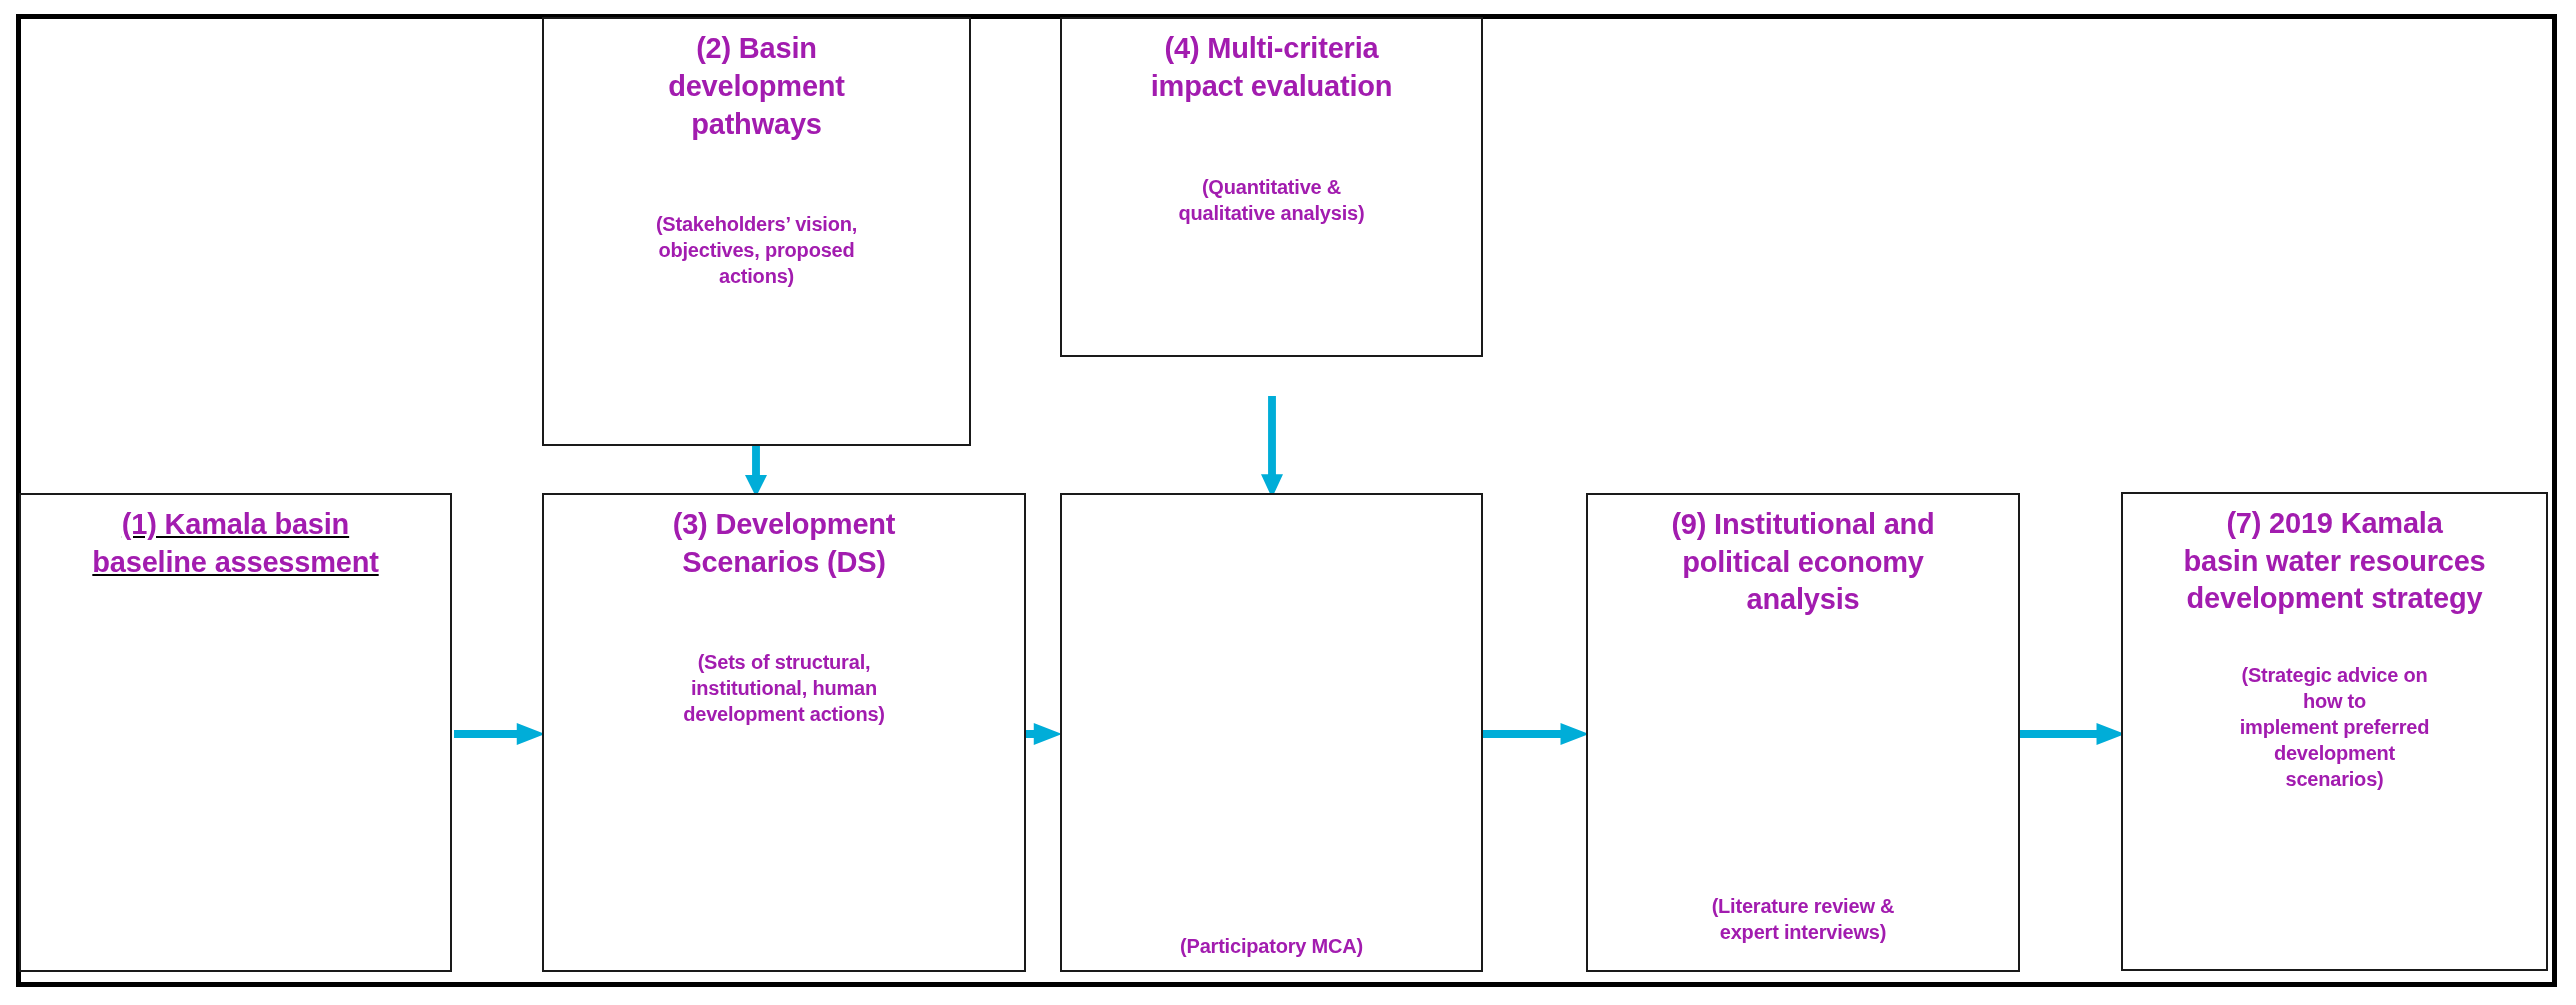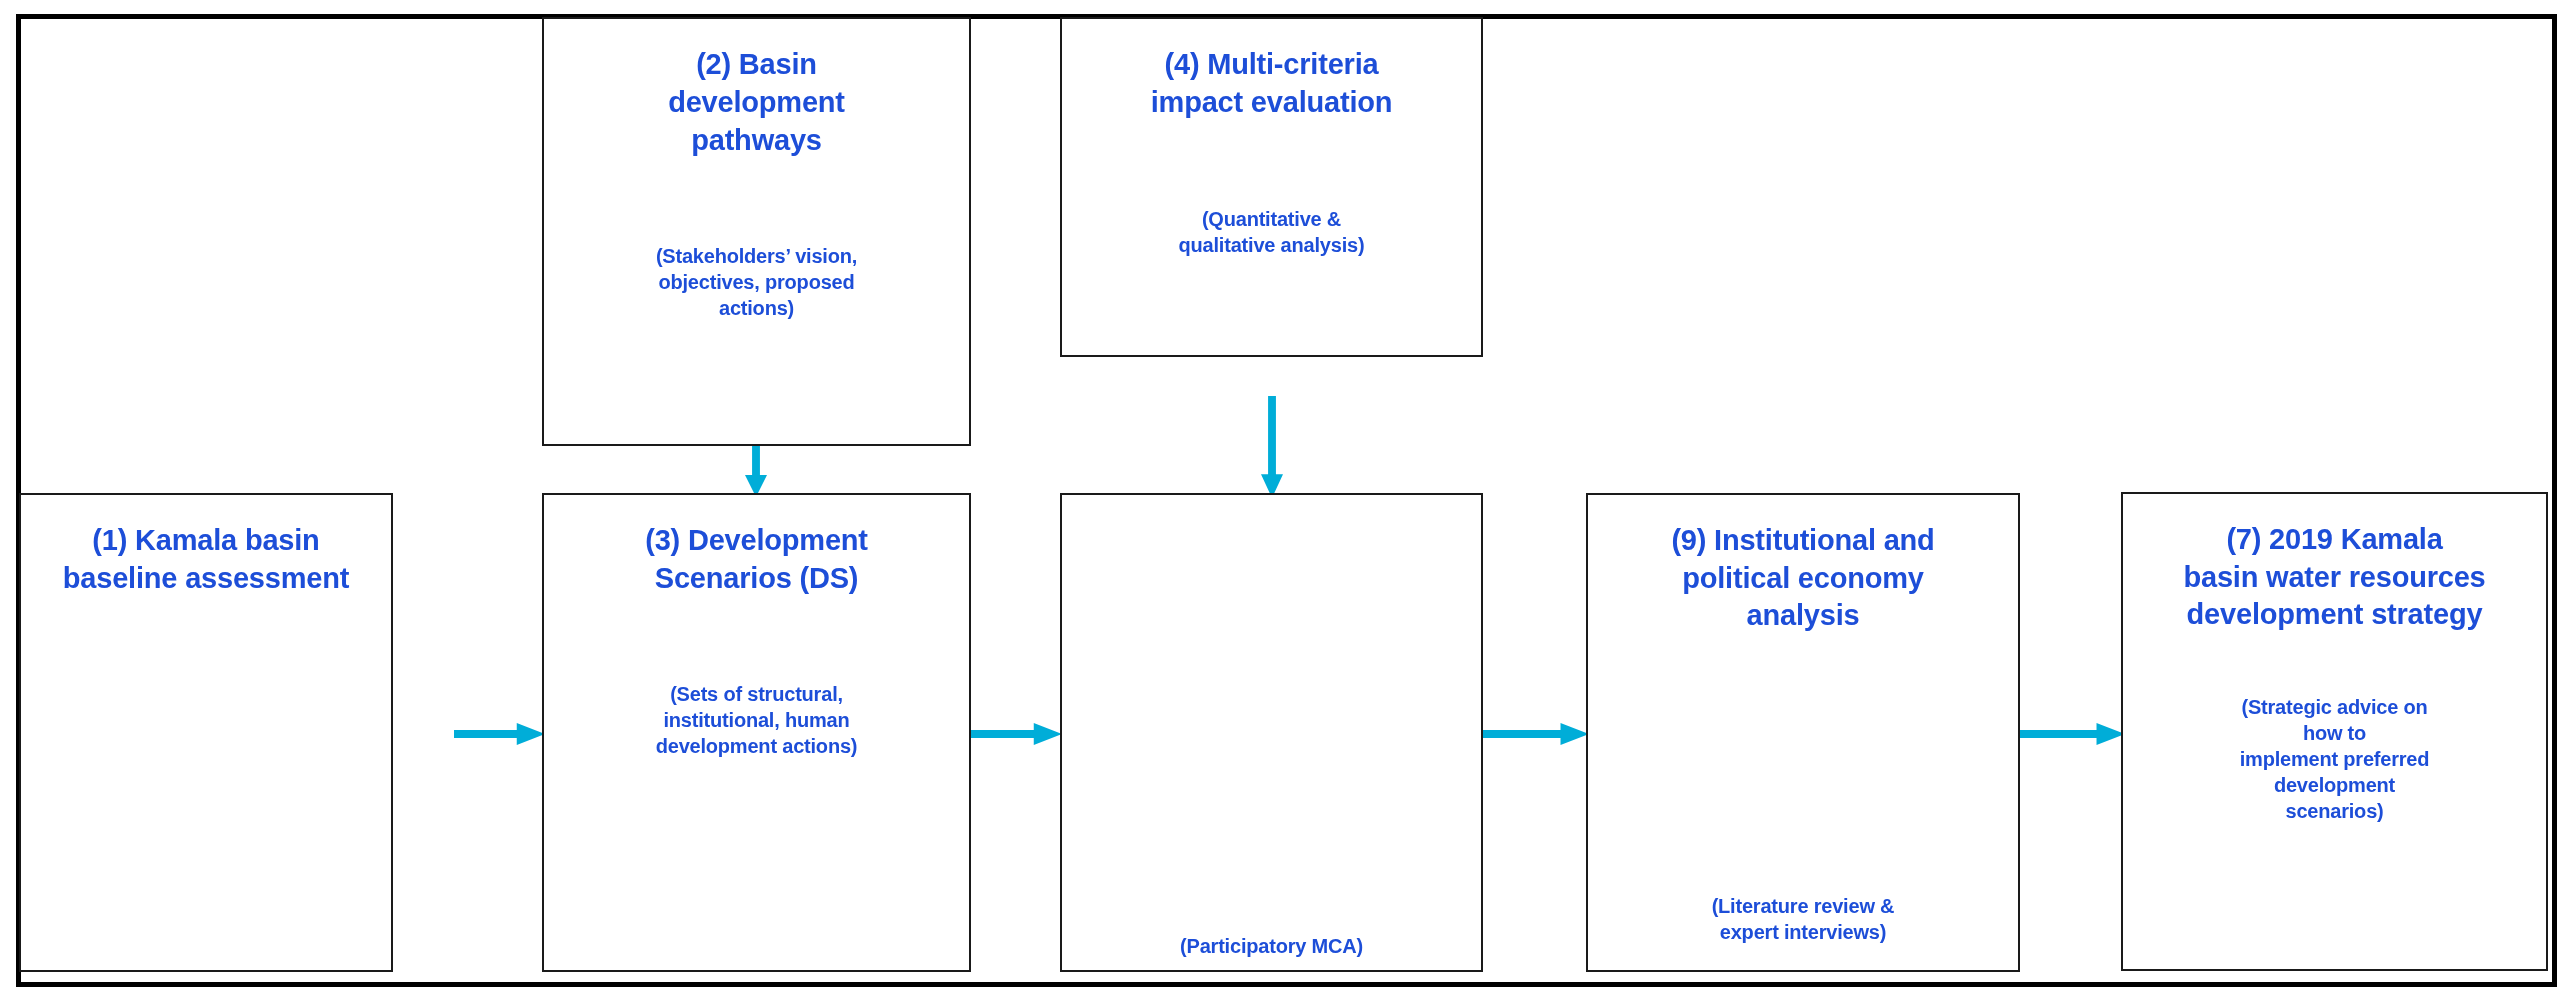--- a/index.html
+++ b/index.html
@@ -44,26 +44,25 @@
     z-index: 5;
   }
   .box-inner {
     display: flex;
     flex-direction: column;
     width: 100%;
     height: 100%;
   }
   .title, .sub {
     font-weight: bold;
-    color: #1d4ed8;
+    color: #a21caf;
     text-align: center;
     line-height: 1.30;
     letter-spacing: -0.2px;
     white-space: pre-line;
-    margin-top: 16px;
   }
   .title { font-size: 29px; }
   .sub   { font-size: 20px; }
   .spacer-sm  { height: 44px; flex: 0 0 auto; }
   .spacer-md  { height: 68px; flex: 0 0 auto; }
   .flex-fill  { flex: 1 1 auto; }
 
   
   .arrow-h {
     position: absolute;
@@ -103,30 +102,30 @@
     <div class="box-inner">
       <div class="title">(4) Multi-criteria
 impact evaluation</div>
       <div class="spacer-md"></div>
       <div class="sub">(Quantitative &amp;
 qualitative analysis)</div>
       <div class="flex-fill"></div>
     </div>
   </div>
 
-  <div class="box" style="left:19px; top:493px; width:374px; height:479px;">
+  <div class="box" style="left:19px; top:493px; width:433px; height:479px;text-decoration:underline;">
     <div class="box-inner">
       <div class="title">(1) Kamala basin
 baseline assessment</div>
       <div class="spacer-md"></div>
       <div class="flex-fill"></div>
     </div>
   </div>
 
-  <div class="box" style="left:542px; top:493px; width:429px; height:479px;">
+  <div class="box" style="left:542px; top:493px; width:484px; height:479px;">
     <div class="box-inner">
       <div class="title">(3) Development
 Scenarios (DS)</div>
       <div class="spacer-md"></div>
       <div class="sub">(Sets of structural,
 institutional, human
 development actions)</div>
       <div class="flex-fill"></div>
     </div>
   </div>

